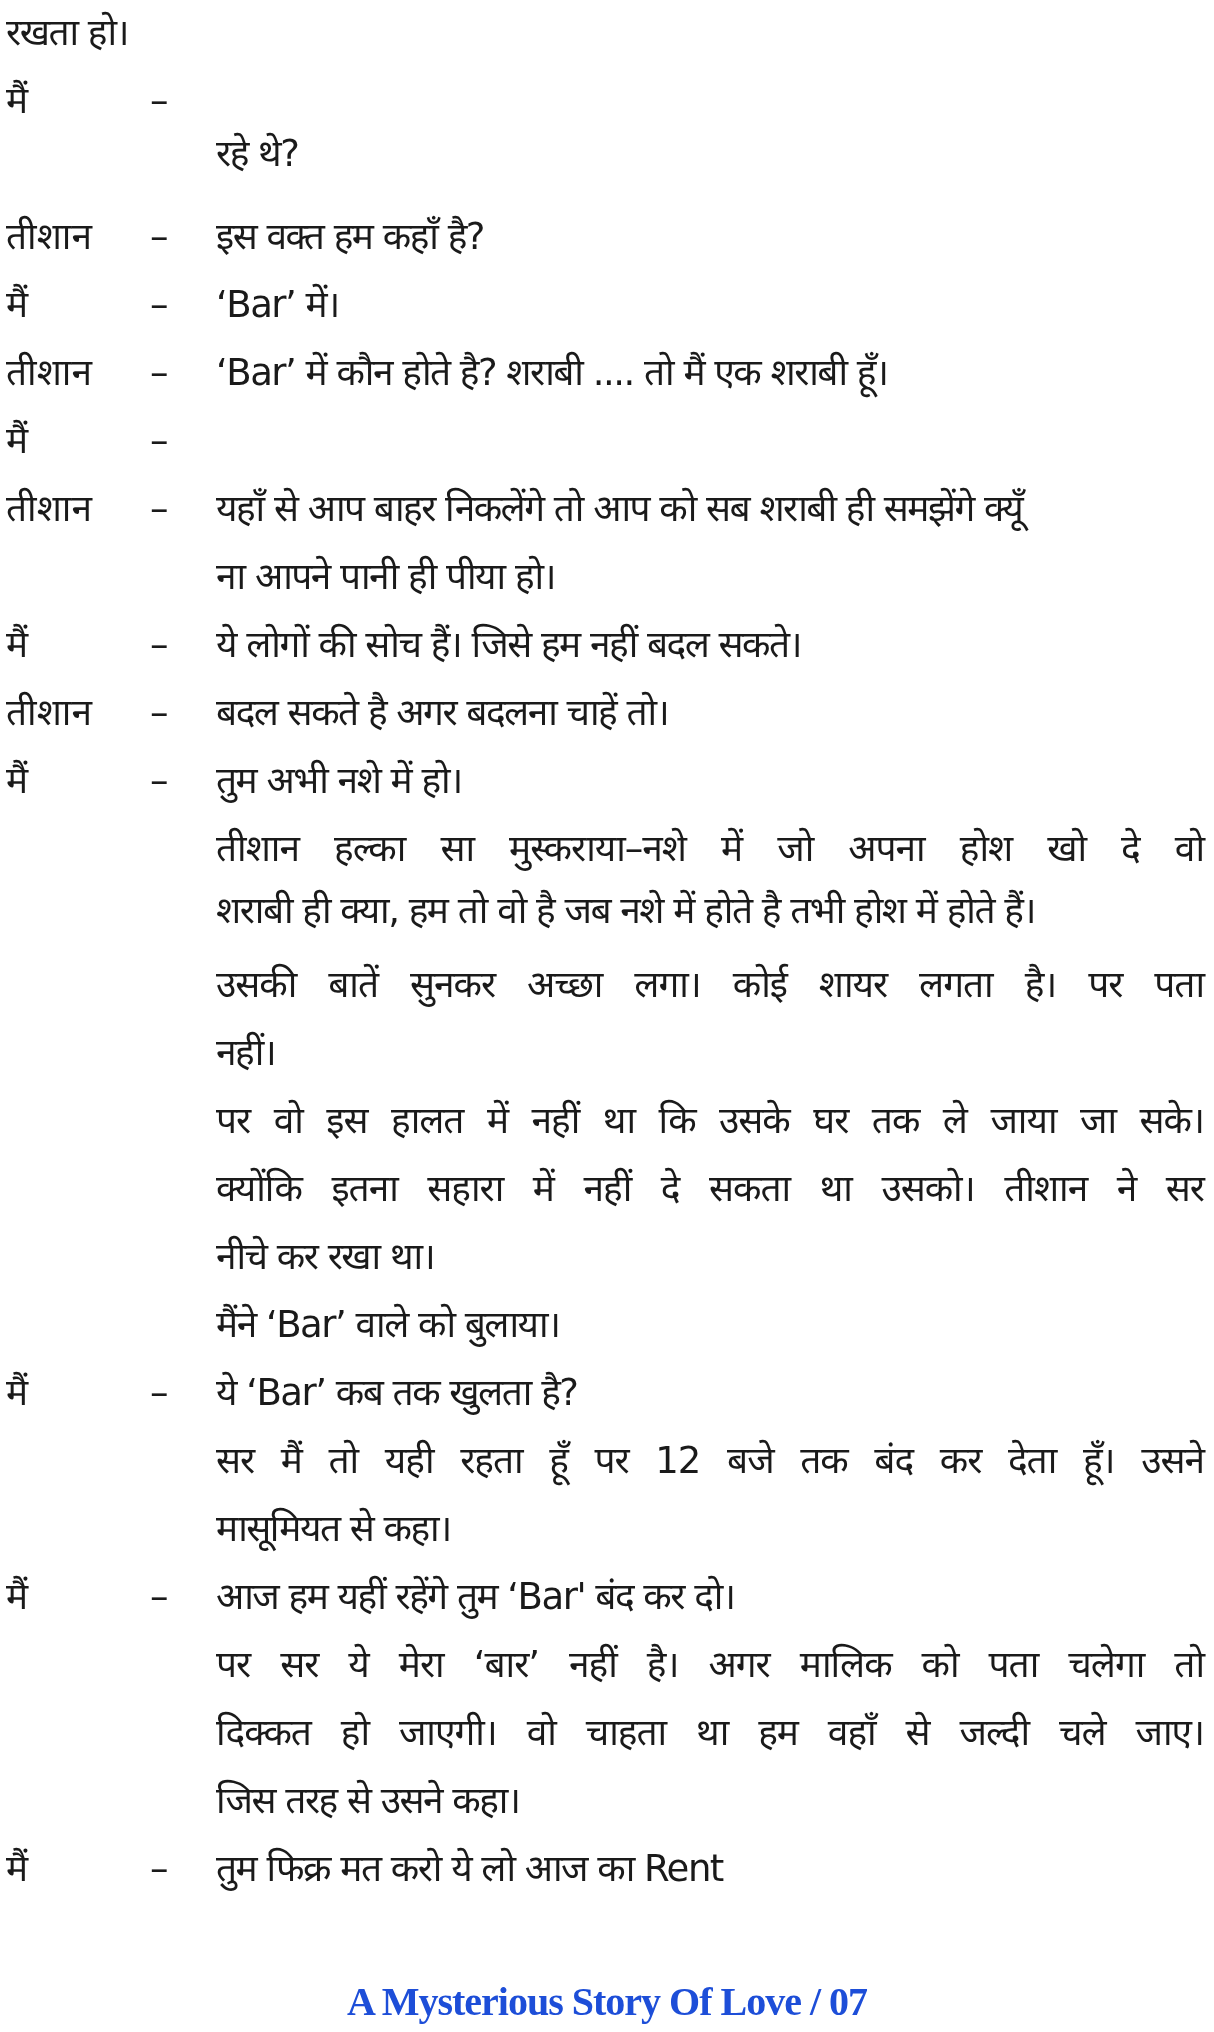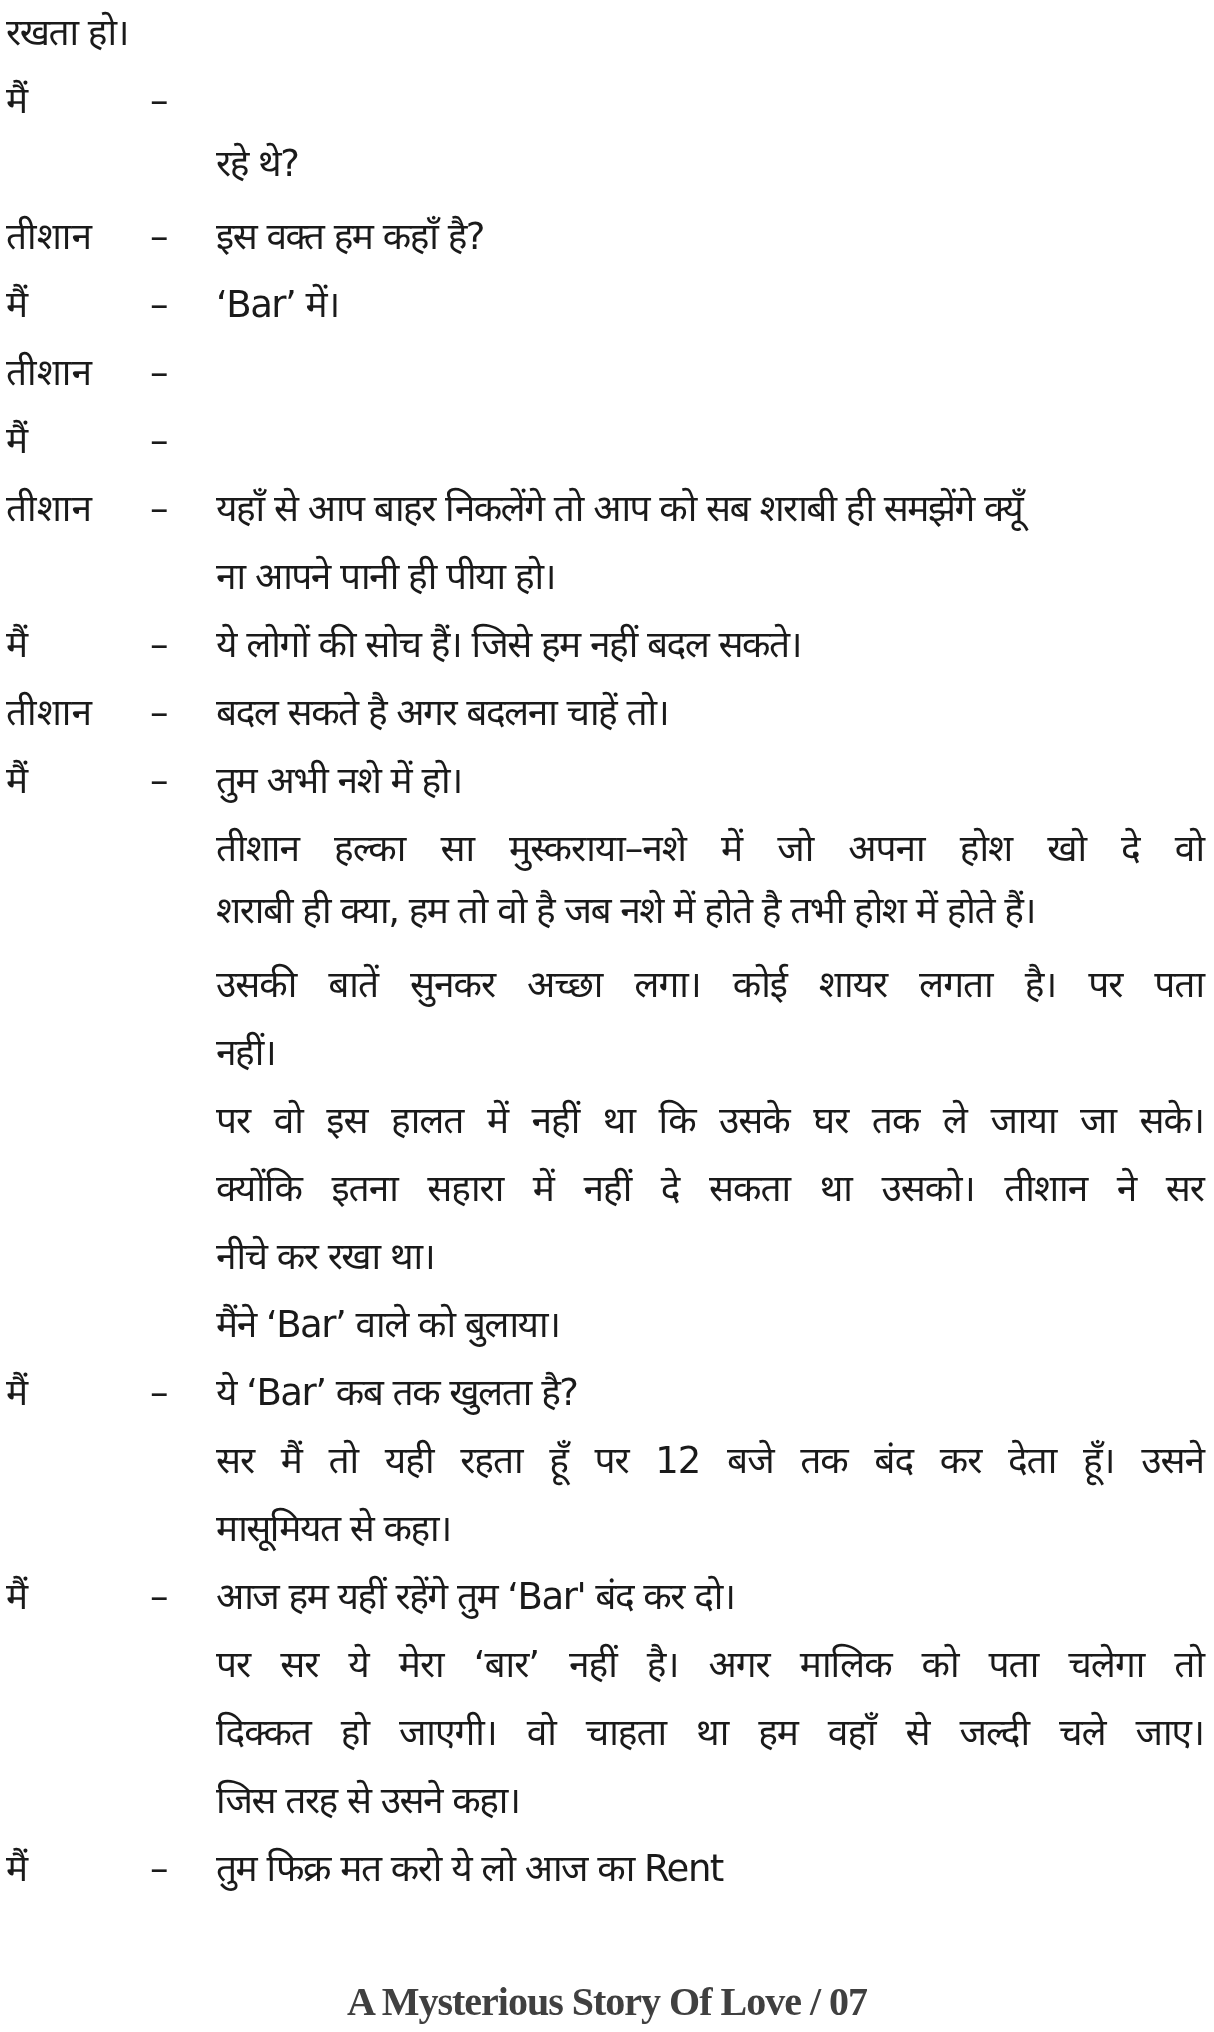--- a/index.html
+++ b/index.html
@@ -15,55 +15,56 @@
       transform-origin: left center;
     }
     .speaker { position: absolute; left: 6px; top: 0; }
     .dash { position: absolute; left: 150px; top: 0; }
     .text { position: absolute; left: 216px; top: 0; letter-spacing: -1.5px; }
     .text.full { left: 6px; }
     .text.just { width: 988px; text-align: justify; text-align-last: justify; letter-spacing: -1px; }
     .footer {
       position: absolute; left: 0; width: 1214px; top: 1978px; text-align: center;
       font-family: "Liberation Serif", "DejaVu Serif", serif; font-weight: bold;
-      font-size: 40px; letter-spacing: -1px; color: #404040;
+      font-size: 40px; letter-spacing: -1px; color: #1d4ed8;
     }
   </style>
 </head>
 <body>
 
 <div class="page">
   <div id="lines">
       <div class="line" style="top: -1px;">
         <span class="speaker"></span>
         <span class="dash"></span>
         <span class="text full">रखता हो।</span>
       </div>
       <div class="line" style="top: 66.99px;">
         <span class="speaker">मैं</span>
         <span class="dash">–</span>
       </div>
-      <div class="line" style="top: 130px;">
+      <div class="line" style="top: 120px;">
         <span class="speaker"></span>
         <span class="dash"></span>
         <span class="text">रहे थे?</span>
       </div>
       <div class="line" style="top: 202.97px;">
         <span class="speaker">तीशान</span>
         <span class="dash">–</span>
         <span class="text">इस वक्त हम कहाँ है?</span>
       </div>
       <div class="line" style="top: 270.96px;">
         <span class="speaker">मैं</span>
         <span class="dash">–</span>
         <span class="text">‘Bar’ में।</span>
       </div>
       <div class="line" style="top: 338.95px;">
         <span class="speaker">तीशान</span>
         <span class="dash">–</span>
+        <span class="text">‘Bar’ में कौन होते है? शराबी .... तो मैं एक शराबी हूँ।</span>
       </div>
       <div class="line" style="top: 406.94px;">
         <span class="speaker">मैं</span>
         <span class="dash">–</span>
       </div>
       <div class="line" style="top: 474.93px;">
         <span class="speaker">तीशान</span>
         <span class="dash">–</span>
         <span class="text">यहाँ से आप बाहर निकलेंगे तो आप को सब शराबी ही समझेंगे क्यूँ</span>
       </div>

